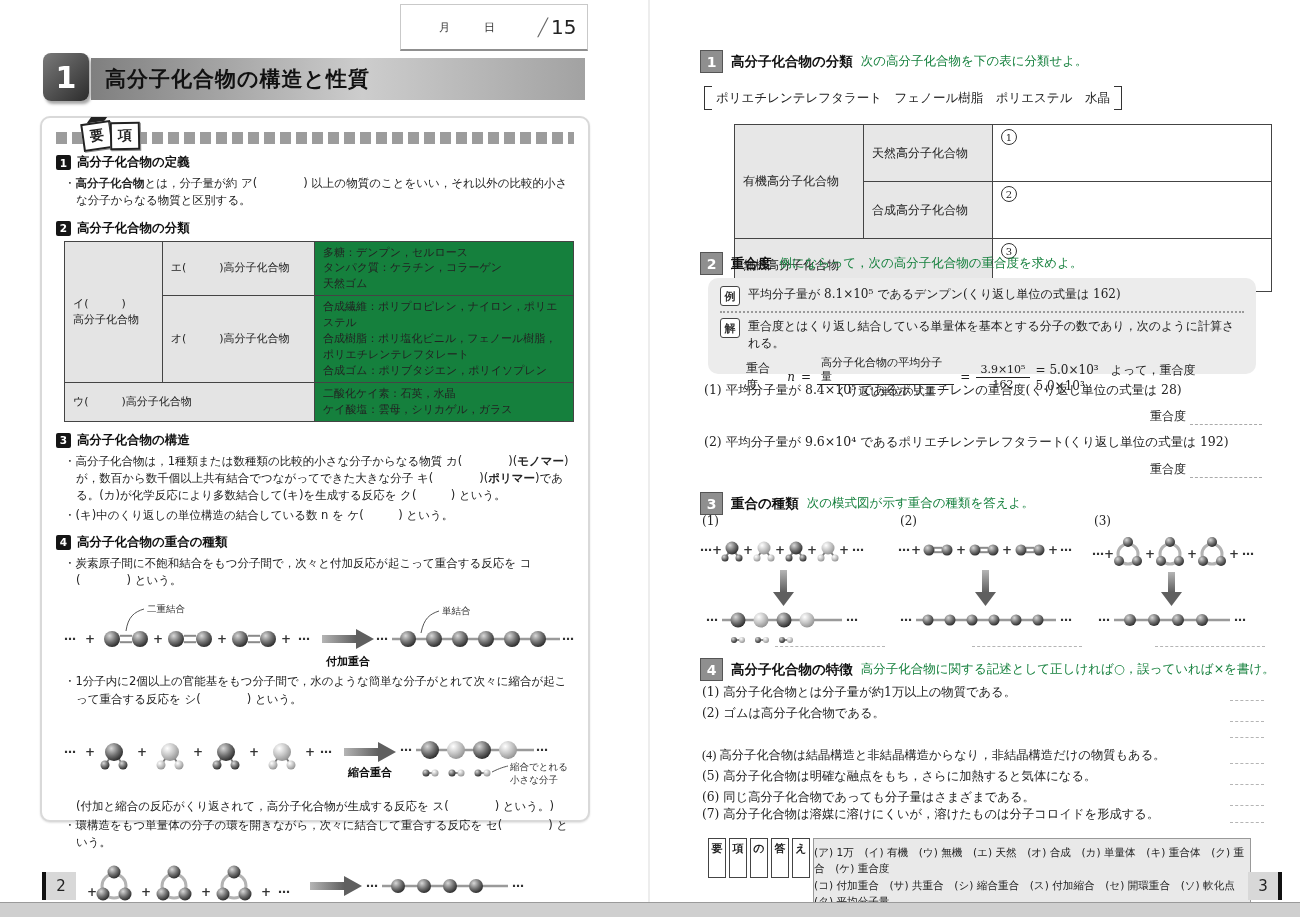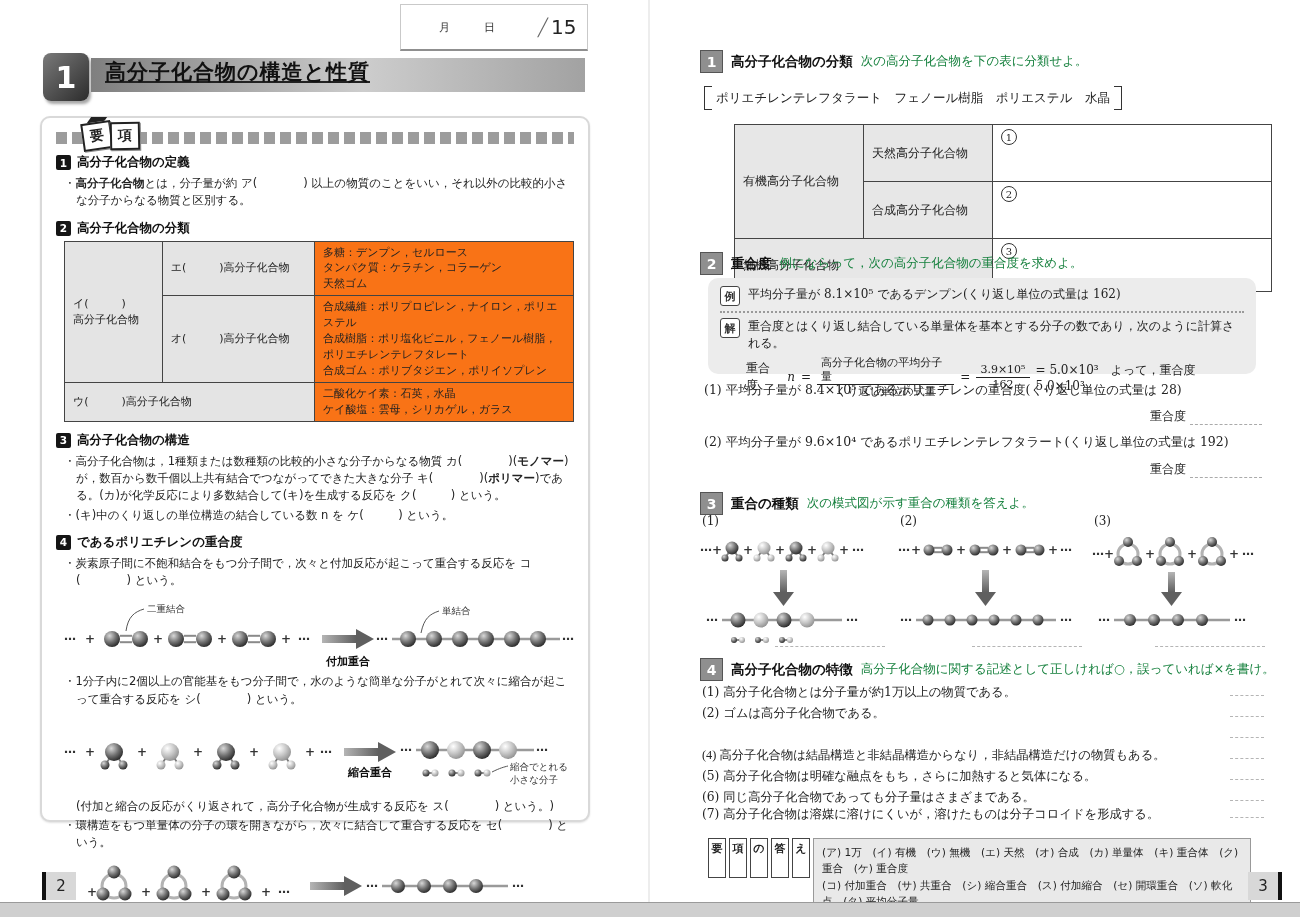--- a/index.html
+++ b/index.html
@@ -18,22 +18,22 @@
   
   .page-left{position:absolute;left:35px;top:0;width:612px;height:902px;}
   .datebox{position:absolute;left:365px;top:4px;width:186px;height:44px;background:#fff;border:1px solid #c9c9c9;border-bottom:2px solid #8f8f8f;display:flex;align-items:center;}
   .datebox .dm{font-size:11px;color:#333;margin-left:38px;}
   .datebox .dd{font-size:11px;color:#333;margin-left:34px;}
   .datebox .slash{font-size:24px;color:#666;font-weight:300;margin-left:44px;transform:skewX(-12deg);}
   .datebox .total{font-size:20px;color:#222;margin-left:4px;}
   .chapter-badge{position:absolute;left:8px;top:53px;width:46px;height:48px;border-radius:8px;
     background:linear-gradient(135deg,#7a7a7a,#2c2c2c);box-shadow:2px 3px 3px rgba(0,0,0,.35);
     color:#fff;font-size:30px;font-weight:bold;display:flex;align-items:center;justify-content:center;}
-  .chapter-bar{position:absolute;left:56px;top:58px;width:494px;height:34px;
-    background:linear-gradient(90deg,#7f7f7f,#cdcdcd 55%,#a2a2a2);display:flex;text-decoration:underline;}
+  .chapter-bar{position:absolute;left:56px;top:58px;width:494px;height:42px;
+    background:linear-gradient(90deg,#7f7f7f,#cdcdcd 55%,#a2a2a2);display:flex;align-items:center;}
   .chapter-bar .t{font-size:21px;font-weight:bold;color:#111;margin-left:14px;letter-spacing:1px;}
   .youkou-panel{position:absolute;left:5px;top:116px;width:550px;height:706px;background:#fff;
     border:2px solid #d9d9d9;border-radius:10px;box-shadow:0 1px 2px rgba(0,0,0,.12);padding:12px 14px;box-sizing:border-box;}
   .sqrow{position:relative;height:12px;margin-top:2px;
     background:repeating-linear-gradient(90deg,#9c9c9c 0 11px,transparent 11px 16px);}
   .ytag{position:absolute;left:26px;top:-10px;display:flex;}
   .ytag::before{content:"";position:absolute;left:6px;top:-5px;width:16px;height:9px;background:#222;transform:skewX(-35deg);}
   .ytag-box{width:26px;height:24px;border:2px solid #222;background:#fff;font-weight:bold;font-size:14px;
     display:flex;align-items:center;justify-content:center;box-shadow:1px 1px 0 #888;}
   .ytag-box.a{transform:rotate(-8deg);}
@@ -41,21 +41,21 @@
   .sech{display:flex;align-items:center;gap:6px;margin:10px 0 4px 0;}
   .snum{min-width:15px;height:15px;background:#151515;color:#fff;font-size:10.5px;font-weight:bold;
     display:flex;align-items:center;justify-content:center;border-radius:2px;}
   .stitle{font-size:12.5px;font-weight:bold;color:#111;}
   .para{font-size:11.5px;line-height:1.5;margin:2px 0 2px 8px;padding-left:12px;text-indent:-12px;}
   .para.noind{text-indent:0;padding-left:12px;}
   .ltab{border-collapse:collapse;margin:4px 0 6px 8px;}
   .ltab td{border:1px solid #444;font-size:11px;line-height:1.45;padding:3px 8px;vertical-align:middle;}
   .ltab td.hd{background:#e4e4e4;width:86px;}
   .ltab td.hd2{background:#e4e4e4;width:148px;}
-  .ltab td.ct{background:#f97316;width:272px;}
+  .ltab td.ct{background:#15803d;width:272px;}
   .diag{display:block;margin:2px 0 2px 4px;}
   
   .page-right{position:absolute;left:700px;top:0;width:582px;height:902px;font-family:"DejaVu Serif",serif;}
   .probh{position:absolute;left:0;display:flex;align-items:center;gap:8px;}
   .pnum{width:21px;height:21px;background:#8f8f8f;border:1px solid #555;color:#fff;font-size:14px;font-weight:bold;
     display:flex;align-items:center;justify-content:center;font-family:"DejaVu Sans",sans-serif;}
   .ptitle{font-size:13.5px;font-weight:bold;color:#111;font-family:"DejaVu Sans",sans-serif;}
   .plead{font-size:12.5px;color:#15803d;text-align:right;}
   .opts{position:absolute;left:4px;top:84px;padding:3px 12px;font-size:12.5px;line-height:1.75;}
   .opts::before{content:"";position:absolute;left:0;top:2px;bottom:2px;width:7px;border:1.5px solid #333;border-right:none;}
@@ -74,27 +74,27 @@
   .formula{display:flex;align-items:center;gap:6px;font-size:12px;margin:4px 0 0 26px;}
   .frac{display:inline-flex;flex-direction:column;align-items:center;line-height:1.25;}
   .frac .nm{border-bottom:1px solid #222;padding:0 4px;font-size:11px;}
   .frac .dn{padding:0 4px;font-size:11px;}
   .qline{position:absolute;left:4px;font-size:12.5px;}
   .ansline{position:absolute;right:20px;display:flex;align-items:flex-end;gap:4px;font-size:12px;}
   .dash{display:inline-block;width:72px;border-bottom:1px dashed #aaa;height:12px;}
   .p3cell{position:absolute;top:514px;width:190px;}
   .p3no{font-size:12px;margin-left:2px;}
   .p3blank{position:absolute;top:636px;width:110px;border-bottom:1px dashed #b5b5b5;height:10px;}
-  .p4item{position:absolute;left:2px;width:562px;display:flex;font-size:12.3px;}
+  .p4item{position:absolute;left:2px;width:562px;display:flex;align-items:flex-end;font-size:12.3px;}
   .p4item .txt{white-space:nowrap;}
   .p4item .bl{margin-left:auto;width:34px;border-bottom:1px dashed #b5b5b5;height:11px;}
   .anskey{position:absolute;left:8px;top:838px;display:flex;align-items:stretch;gap:3px;font-family:"DejaVu Sans",sans-serif;}
   .akbox{width:18px;background:#fff;border:1px solid #444;font-size:11px;font-weight:bold;
     display:flex;justify-content:center;padding-top:2px;height:40px;box-sizing:border-box;}
-  .akpanel{width:438px;border:1px solid #999;background:#e9e9e9;padding:5px 8px;font-size:10.6px;line-height:1.55;box-sizing:border-box;}
+  .akpanel{width:438px;border:1px solid #999;background:#e9e9e9;padding:5px 0;font-size:10.6px;line-height:1.55;box-sizing:border-box;}
   
   .ds,.ps{font:bold 12px "DejaVu Sans",sans-serif;fill:#333;}
   .dl{font:bold 11px "DejaVu Sans",sans-serif;fill:#111;}
   .al{font:9.5px "DejaVu Sans",sans-serif;fill:#333;}
   .bond{stroke:#8a8a8a;stroke-width:2;}
   .chainln{stroke:#9a9a9a;stroke-width:2.5;}
   .armln{stroke:#7b7b7b;stroke-width:1.8;}
   .ptr{stroke:#555;stroke-width:1;fill:none;}
   .ringo{stroke:#b3b3b3;stroke-width:3;fill:none;}
 </style>
@@ -190,21 +190,21 @@
 
     <div class="sech">
       <span class="snum">3</span>
       <span class="stitle">高分子化合物の構造</span>
     </div>
     <p class="para"><span>・高分子化合物は，1種類または数種類の比較的小さな分子からなる物質 カ(　　　　)(</span><b>モノマー</b><span>)が，数百から数千個以上共有結合でつながってできた大きな分子 キ(　　　　)(</span><b>ポリマー</b><span>)である。(カ)が化学反応により多数結合して(キ)を生成する反応を ク(　　　) という。</span></p>
     <p class="para">・(キ)中のくり返しの単位構造の結合している数 n を ケ(　　　) という。</p>
 
     <div class="sech">
       <span class="snum">4</span>
-      <span class="stitle">であるポリエチレンの重合度</span>
+      <span class="stitle">高分子化合物の重合の種類</span>
     </div>
     <p class="para">・炭素原子間に不飽和結合をもつ分子間で，次々と付加反応が起こって重合する反応を コ(　　　　) という。</p>
 
     <svg class="diag" width="515" height="80">
       <text class="ds" x="10" y="52" text-anchor="middle">⋯</text>
       <text class="ps" x="30" y="52" text-anchor="middle">+</text>
       <g>
           <line class="bond" x1="60" y1="44.8" x2="72" y2="44.8"></line>
           <line class="bond" x1="60" y1="51.2" x2="72" y2="51.2"></line>
           <circle cx="52" cy="48" r="8" fill="url(#gd)"></circle>

